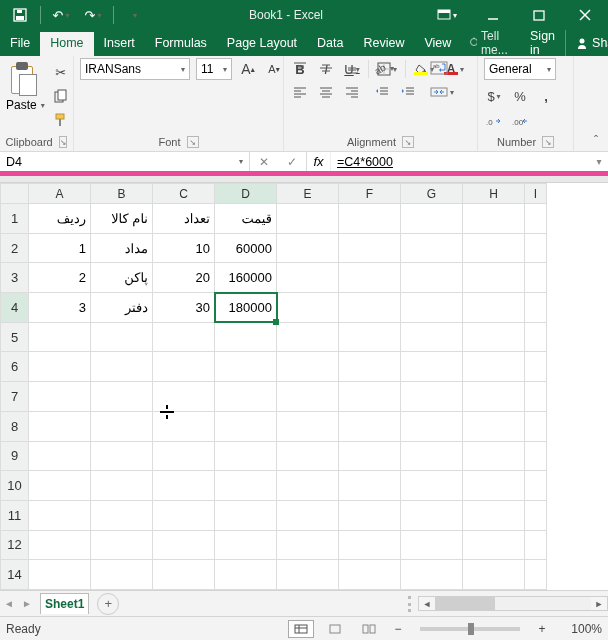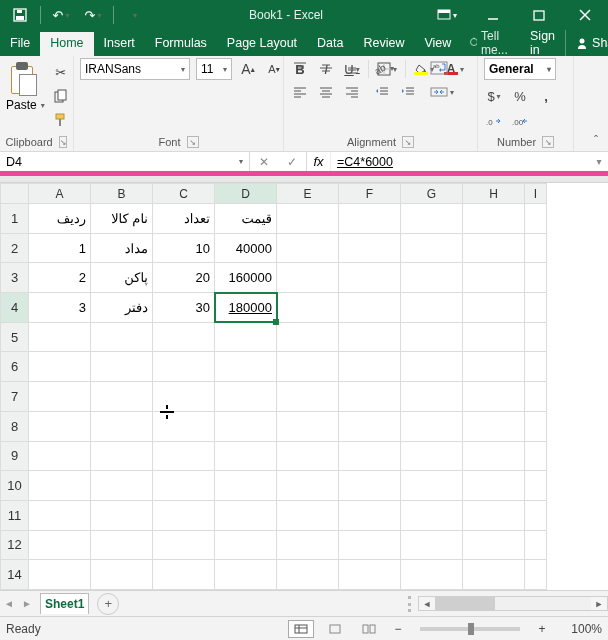--- a/index.html
+++ b/index.html
@@ -32,41 +32,41 @@
   .iconbtn { min-width:20px; height:20px; display:inline-flex; align-items:center; justify-content:center; font-size:13px; color:#444; cursor:pointer; padding:0 2px;}
   .dd { font-size:8px; color:#666; margin-left:2px;}
   .paste-icn { width:32px; height:36px; position:relative; }
   .paste-icn .board { position:absolute; left:2px; top:4px; width:22px; height:28px; border:1px solid #b98f3e; background:#fff; border-radius:2px;}
   .paste-icn .clip { position:absolute; left:7px; top:0; width:12px; height:8px; background:#666; border-radius:2px;}
   .paste-icn .sheet { position:absolute; left:10px; top:12px; width:18px; height:22px; background:#fff; border:1px solid #888;}
   .fontname { width:110px; height:22px; border:1px solid #bcbcbc; background:#fff; font-size:12px; padding:0 4px; display:flex; align-items:center; justify-content:space-between;}
   .fontsize { width:36px; height:22px; border:1px solid #bcbcbc; background:#fff; font-size:12px; padding:0 4px; display:flex; align-items:center; justify-content:space-between;}
   .colorstrip { width:14px; height:3px; display:block; margin-top:-2px;}
   .alignset { display:flex; flex-direction:column; gap:4px;}
-  .numbox { width:72px; height:22px; border:1px solid #bcbcbc; background:#fff; font-size:12px; padding:0 4px; display:flex; align-items:center; justify-content:space-between;font-weight:bold;}
+  .numbox { width:72px; height:22px; border:1px solid #bcbcbc; background:#fff; font-size:12px; padding:0 4px; display:flex; align-items:center; justify-content:space-between;}
   .ribbon .collapse { position:absolute; right:4px; bottom:2px; font-size:12px; color:#666; cursor:pointer; width:16px; height:16px; display:flex; align-items:center; justify-content:center;}
   
   .fxrow { height:24px; display:flex; align-items:stretch; border-bottom:5px solid #ec4899; background:#fff;}
   .namebox { width:250px; border-right:1px solid #d9d9d9; display:flex; align-items:center; padding:0 6px; font-size:12.5px; justify-content:space-between;}
   .fxbtns { display:flex; align-items:center; border-right:1px solid #d9d9d9;}
   .fxbtns .btn { width:28px; display:flex; align-items:center; justify-content:center; color:#888; font-size:12px; cursor:pointer;}
   .fxlabel { width:24px; display:flex; align-items:center; justify-content:center; font-style:italic; font-size:13px; border-right:1px solid #eee;}
   .formula { flex:1; display:flex; align-items:center; padding:0 6px; font-size:12.5px;text-decoration:underline;}
   .fxexpand { width:18px; display:flex; align-items:center; justify-content:center; color:#888; font-size:10px; cursor:pointer;}
   .hdiv { height:7px; background:#e8e8e8; border-bottom:1px solid #d3d3d3;}
   
   .gridwrap { flex:1; display:flex; background:#fff; overflow:hidden;}
   .grid { border-collapse:collapse; table-layout:fixed;}
   .grid th, .grid td { border:1px solid #dcdcdc; font-size:13px; height:24px; padding:0 4px; font-weight:normal; }
   .grid thead th { background:#eef1f0; color:#333; text-align:center; height:20px; font-size:12px;}
   .grid .rowhdr { background:#eef1f0; text-align:center; width:28px; color:#333;}
   .grid .corner { background:#eef1f0; width:28px;}
   .grid td.data { text-align:right; }
   .grid tbody tr:nth-child(4) .rowhdr { background:#d8e9df; }
-  .selcell { position:relative; outline:2px solid #1a7f47; outline-offset:-1px;text-decoration:underline;}
+  .selcell { position:relative; outline:2px solid #1a7f47; outline-offset:-1px;}
   .selcell::after { content:""; position:absolute; right:-3px; bottom:-3px; width:6px; height:6px; background:#1a7f47;}
   .colw { width:62px;}
   .colwI { width:22px;}
   
   .sheettabs { height:26px; background:#f3f3f3; border-top:1px solid #d3d3d3; display:flex; align-items:center; font-size:12px;}
   .navbtn { width:18px; display:flex; align-items:center; justify-content:center; color:#999; font-size:10px; cursor:pointer;}
   .sheettab { padding:3px 4px; background:#fff; border:1px solid #bbb; border-bottom:none; margin-left:4px; cursor:pointer; font-weight:bold; color:#0d6b3e;}
   .addsheet { width:22px; height:22px; margin-left:8px; display:flex; align-items:center; justify-content:center; border:1px solid #ccc; border-radius:11px; color:#666; font-size:13px; cursor:pointer;}
   .scrollbar { width:190px; height:15px; background:#f0f0f0; border:1px solid #cfcfcf; display:flex; align-items:center;}
   .sbbtn { width:16px; height:13px; display:flex; align-items:center; justify-content:center; font-size:9px; color:#666; cursor:pointer; background:#f5f5f5;}
@@ -464,21 +464,21 @@
             <td class="data"></td>
             <td class="data"></td>
             <td class="data"></td>
             <td class="data"></td>
           </tr>
           <tr>
             <td class="rowhdr">2</td>
             <td class="data">1</td>
             <td class="data">مداد</td>
             <td class="data">10</td>
-            <td class="data">40000</td>
+            <td class="data">60000</td>
             <td class="data"></td>
             <td class="data"></td>
             <td class="data"></td>
             <td class="data"></td>
             <td class="data"></td>
           </tr>
           <tr>
             <td class="rowhdr">3</td>
             <td class="data">2</td>
             <td class="data">پاکن</td>

